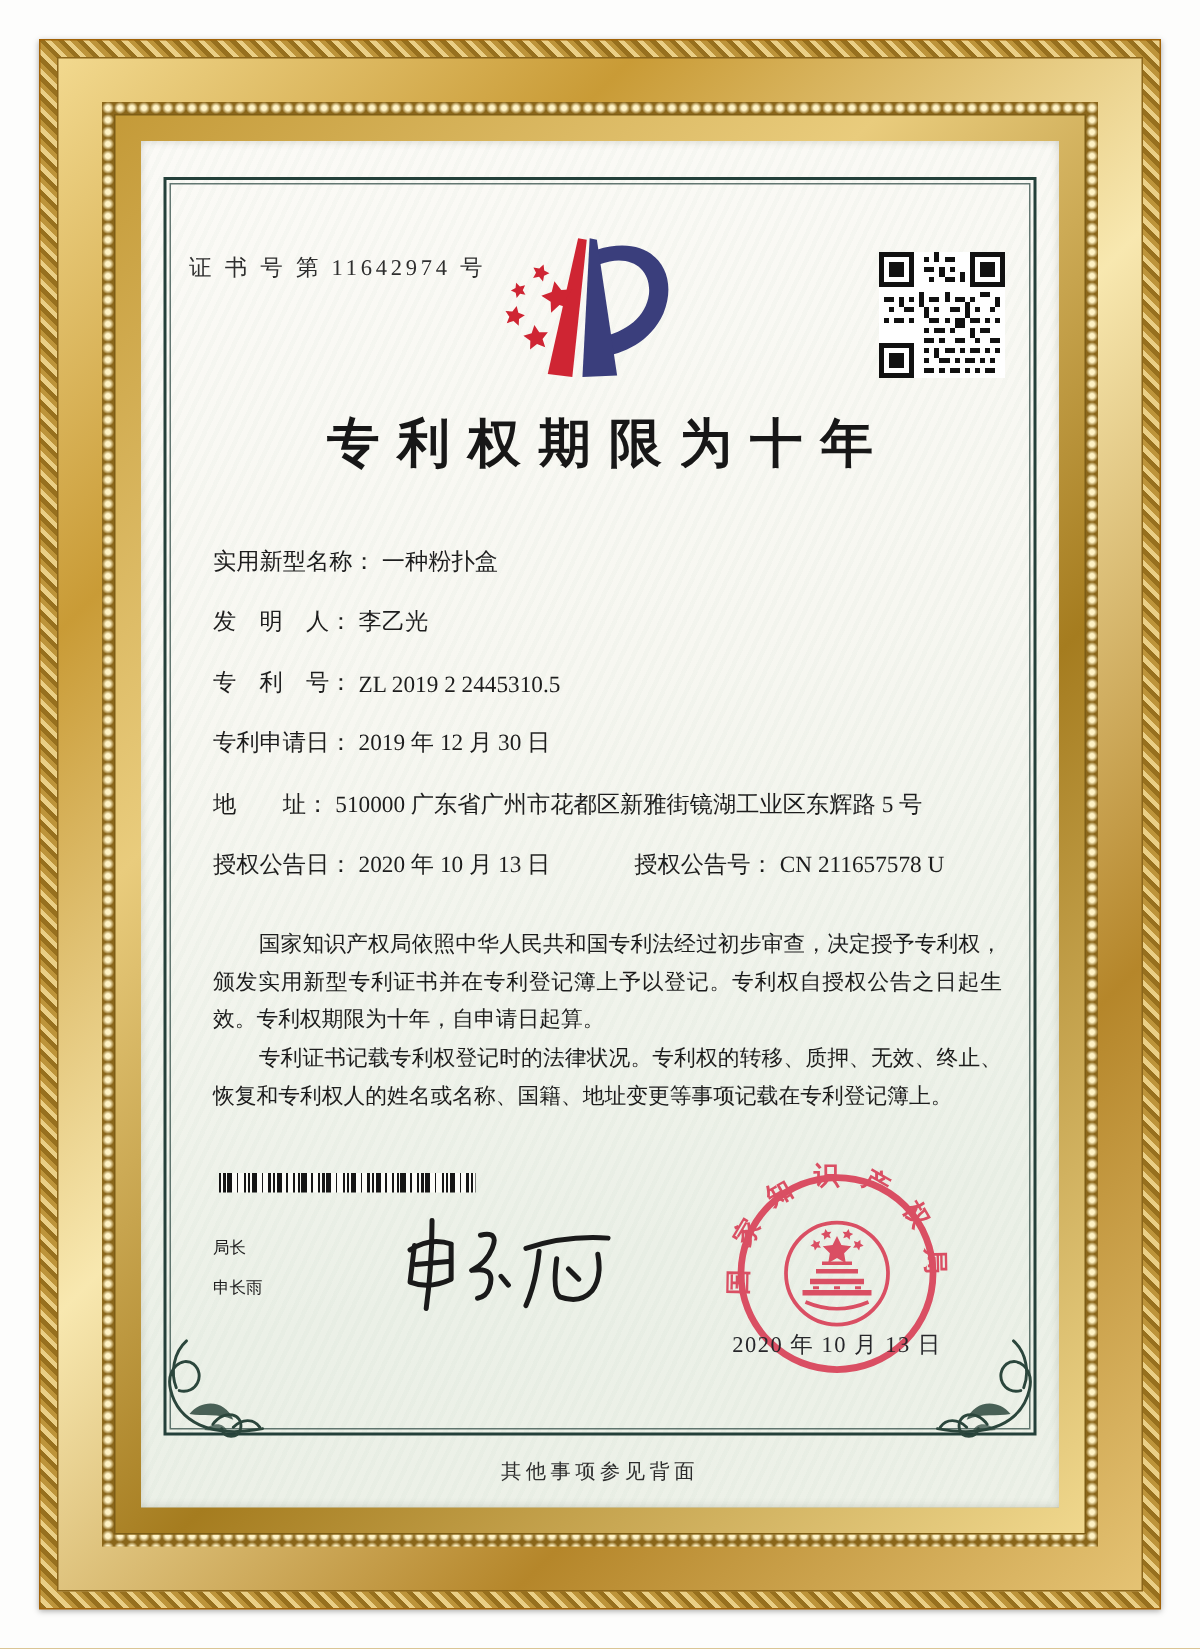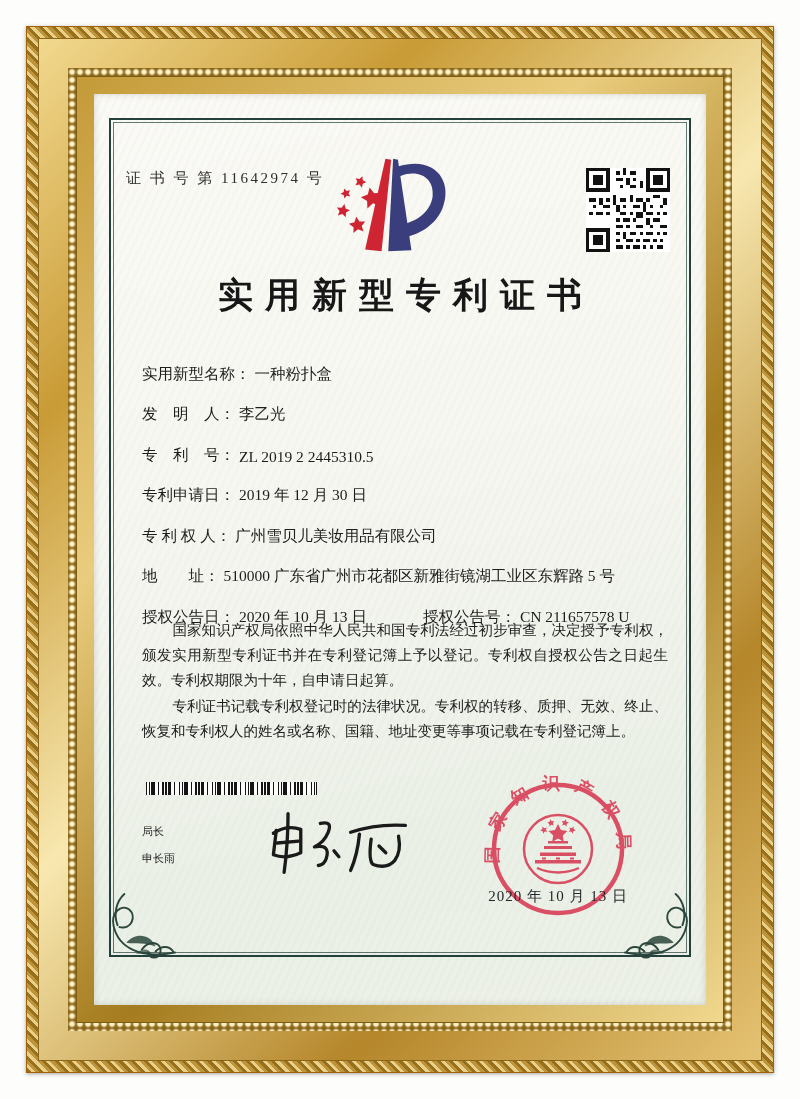--- a/index.html
+++ b/index.html
@@ -126,42 +126,38 @@
                  M9 23h2v1H9z M12 23h1v1h-1z M14 23h2v1h-2z M17 23h1v1h-1z M19 23h1v1h-1z M21 23h2v1h-2z"></path>
       </g>
       <rect x="1" y="1" width="5" height="5" fill="#fff"></rect>
         <rect x="2" y="2" width="3" height="3" fill="#111"></rect>
       <rect x="19" y="1" width="5" height="5" fill="#fff"></rect>
         <rect x="20" y="2" width="3" height="3" fill="#111"></rect>
       <rect x="1" y="19" width="5" height="5" fill="#fff"></rect>
         <rect x="2" y="20" width="3" height="3" fill="#111"></rect>
     </svg>
 
-    <div class="title">实用新型专利证书</div>
+    <div class="title">专利权期限为十年</div>
 
     <div class="fields">
       <div class="field-row">
         <span class="field-label">实用新型名称：</span>
         <span class="field-value">一种粉扑盒</span>
       </div>
       <div class="field-row">
         <span class="field-label">发　明　人：</span>
         <span class="field-value">李乙光</span>
       </div>
       <div class="field-row">
         <span class="field-label">专　利　号：</span>
         <span class="field-value">ZL 2019 2 2445310.5</span>
       </div>
       <div class="field-row">
         <span class="field-label">专利申请日：</span>
         <span class="field-value">2019 年 12 月 30 日</span>
-      </div>
-      <div class="field-row">
-        <span class="field-label">专 利 权 人：</span>
-        <span class="field-value">广州雪贝儿美妆用品有限公司</span>
       </div>
       <div class="field-row">
         <span class="field-label">地　　址：</span>
         <span class="field-value">510000 广东省广州市花都区新雅街镜湖工业区东辉路 5 号</span>
       </div>
       <div class="field-row double">
         <span class="field-label">授权公告日：</span>
         <span class="field-value">2020 年 10 月 13 日</span>
         <span class="pair2">
           <span class="field-label">授权公告号：</span>
@@ -212,14 +208,15 @@
         <use href="#star" transform="translate(-7,-26) scale(0.38) rotate(-12)"></use>
         <use href="#star" transform="translate(7,-26) scale(0.38) rotate(12)"></use>
         <use href="#star" transform="translate(14,-19) scale(0.38) rotate(25)"></use>
         <path d="M-10,-8 h20 v2.4 h-20 z M-14,-3 h28 v3 h-28 z M-18,3.5 h36 v3.6 h-36 z M-23,11 h46 v3.6 h-46 z"></path>
         <path d="M-16,8.5 h4 v2 h-4 z M-2,8.5 h4 v2 h-4 z M12,8.5 h4 v2 h-4 z"></path>
         <path d="M-21,19 q21,9 42,0" stroke="#d9435a" stroke-width="2.4" fill="none"></path>
       </g>
     </svg>
     <div class="seal-date">2020 年 10 月 13 日</div>
 
+    <div class="back-note">其他事项参见背面</div>
   </div>
 </div>
 
 </body></html>

